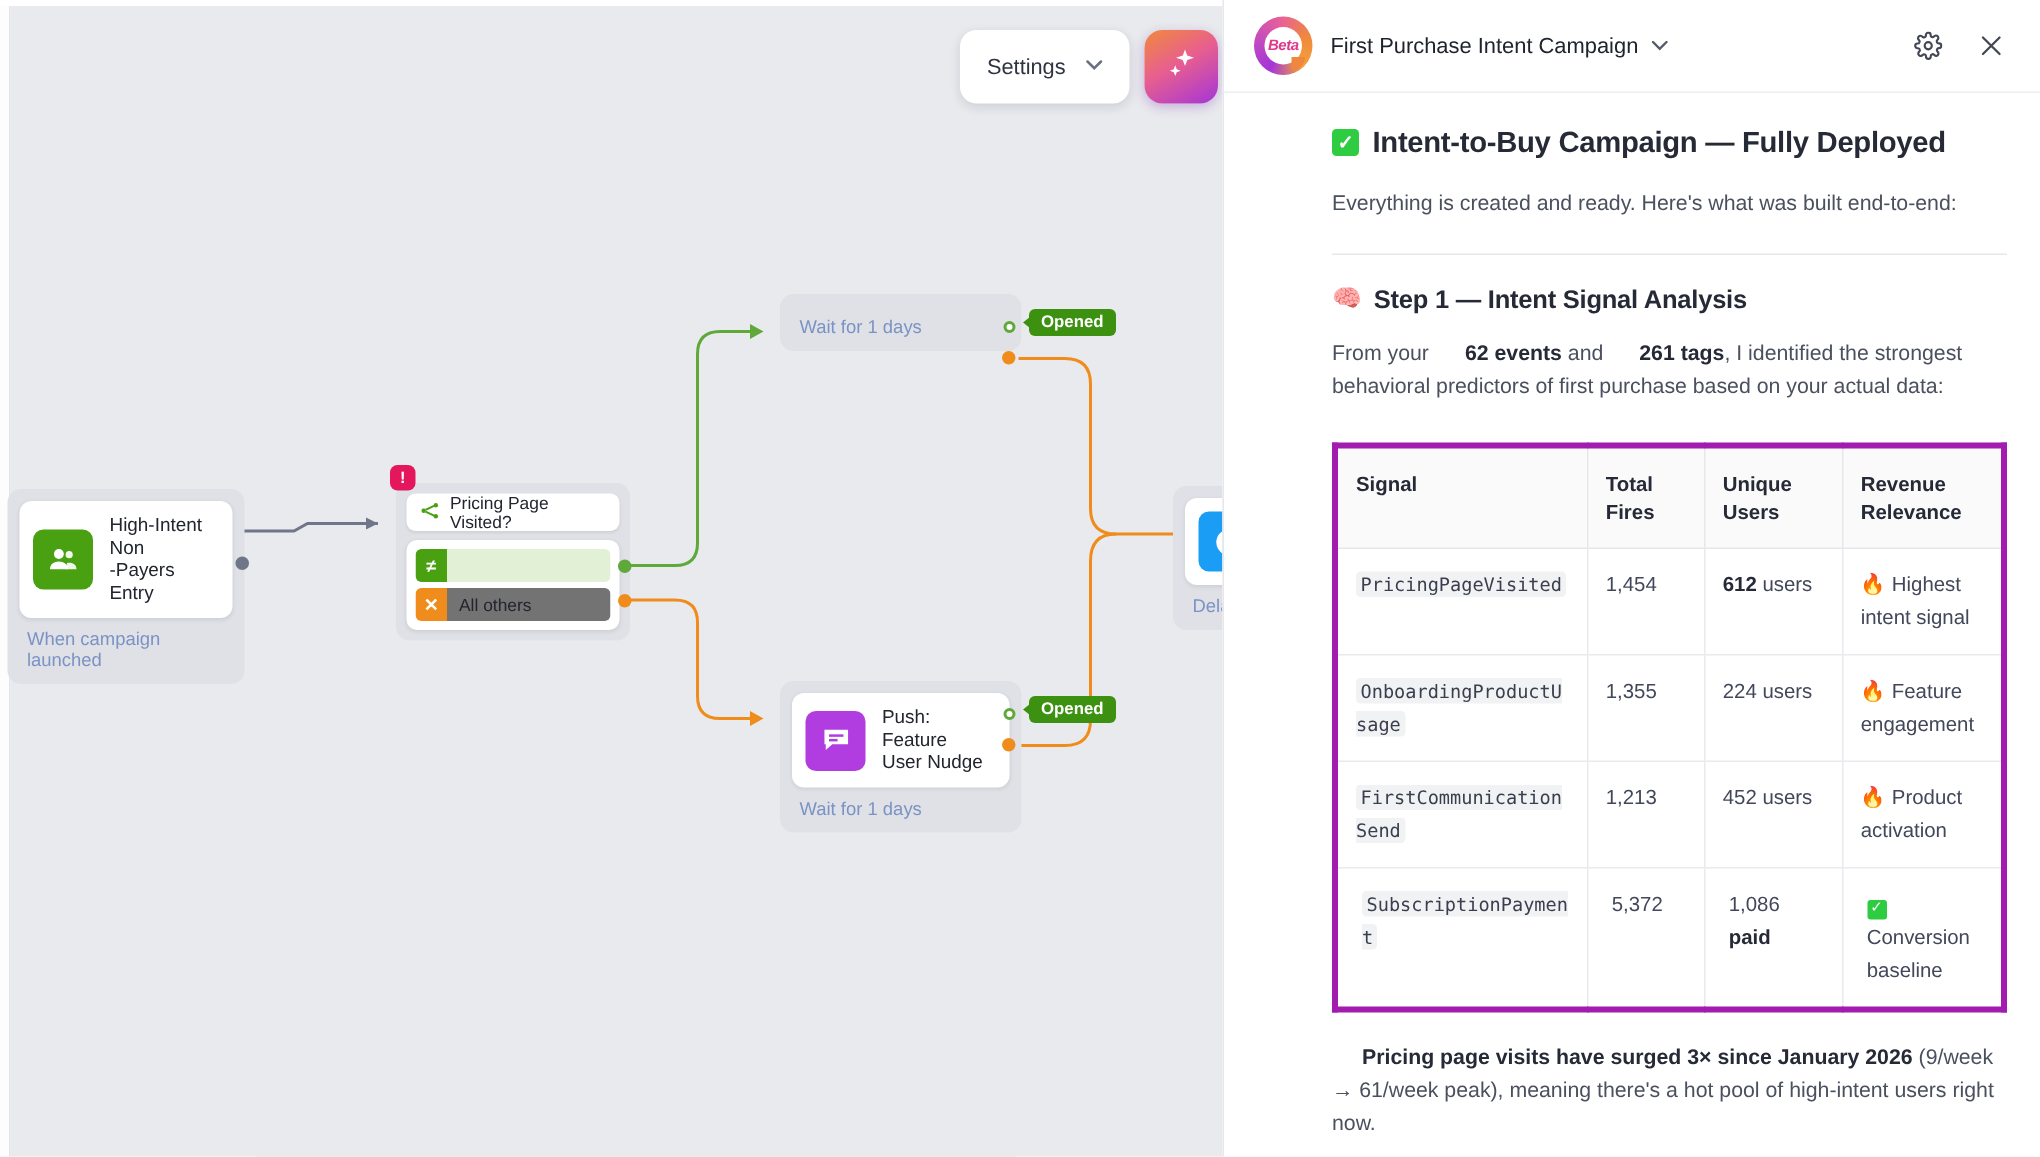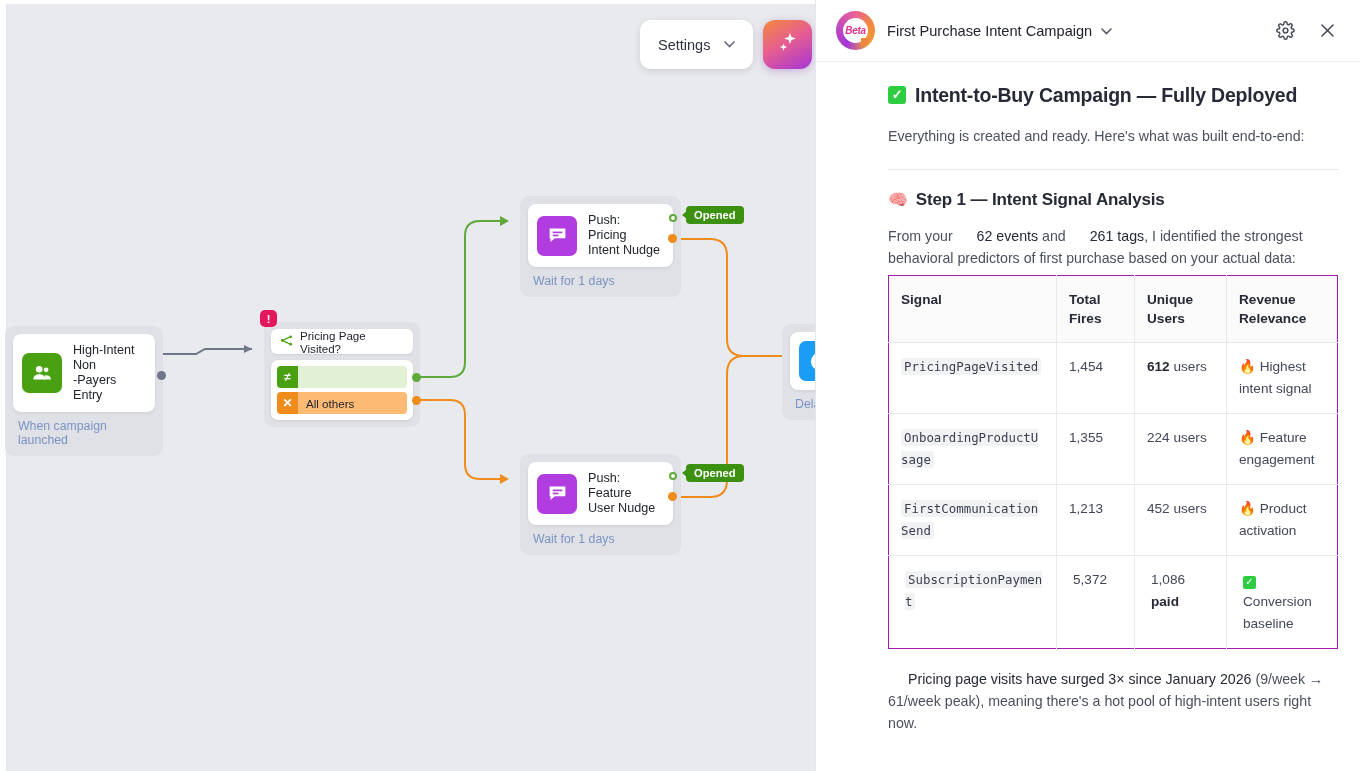--- a/index.html
+++ b/index.html
@@ -67,21 +67,21 @@
   }
   .branch-body { background: #fff; border-radius: 7px; margin-top: 6px; padding: 6px;
                  box-shadow: 0 1px 3px rgba(20,25,40,.09); }
   .branch-row { display: flex; align-items: center; height: 22px; border-radius: 4px; overflow: hidden; margin-bottom: 4px; }
   .branch-row:last-child { margin-bottom: 0; }
   .branch-row .tag { width: 21px; height: 22px; flex: 0 0 21px; color: #fff; font-size: 12px;
                      display: flex; align-items: center; justify-content: center; font-weight: bold; }
   .branch-row .fill { flex: 1; height: 22px; display: flex; align-items: center; padding-left: 8px;
                       font-size: 11.6px; color: #22252e; }
   .row-green .tag { background: #49a010; } .row-green .fill { background: #e2f0d6; }
-  .row-orange .tag { background: #ef8c1b; } .row-orange .fill { background: #fdba74; }
+  .row-orange .tag { background: #ef8c1b; } .row-orange .fill { background: #737373; }
   .err-badge { position: absolute; left: -4px; top: -12px; width: 17px; height: 17px; border-radius: 5px;
                background: #e4175c; color: #fff; font-size: 11px; font-weight: bold;
                display: flex; align-items: center; justify-content: center; }
 
   
   .port { position: absolute; width: 9px; height: 9px; border-radius: 50%; }
   .port-gray { background: #70768a; }
   .port-green { background: #5fa83a; }
   .port-orange { background: #ef8c1b; }
   .port-hollow { background: #fff; border: 2px solid #5fa83a; width: 8px; height: 8px; }
@@ -116,25 +116,25 @@
   #panel-inner { padding: 0 22px 0 72px; }
   h1.deploy { font-size: 19.5px; color: #262a36; letter-spacing: -.2px; line-height: 26px;
               display: flex; align-items: center; gap: 9px; margin-bottom: 17px; }
   .emoji-check { width: 18px; height: 18px; flex: 0 0 18px; background: #2ecc40; border-radius: 3px;
                  color: #fff; font-size: 13px; display: flex; align-items: center; justify-content: center; }
   p.body { font-size: 14.2px; color: #4b505e; line-height: 22px; }
   hr.rule { border: none; border-top: 1px solid #e6e7eb; margin: 22px 0 20px 0; }
   h2.step { font-size: 17px; color: #262a36; letter-spacing: -.15px; display: flex; align-items: center;
             gap: 8px; margin-bottom: 15px; }
   .brain { font-size: 16px; line-height: 1; }
-  p.body b { color: #262a36; font-weight: normal; padding-left: 20px; }
-
-  
-  table.sig { width: 100%; border-collapse: collapse; margin: 6px 0 19px 0;
-              border: 1px solid #a21caf; border-radius: 7px; table-layout: fixed; }
+  p.body b { color: #262a36; font-weight: bold; padding-left: 20px; }
+
+  
+  table.sig { width: 100%; border-collapse: collapse; margin: 26px 0 19px 0;
+              border: 4px solid #a21caf; border-radius: 7px; table-layout: fixed; }
   table.sig th { background: #fafafb; text-align: left; font-size: 13.6px; color: #262a36;
                  font-weight: bold; padding: 14px 12px; border-bottom: 1px solid #e6e7eb;
                  border-right: 1px solid #e6e7eb; line-height: 19px; vertical-align: top; }
   table.sig th:last-child, table.sig td:last-child { border-right: none; }
   table.sig td { font-size: 13.6px; color: #42475a; padding: 13px 12px; border-bottom: 1px solid #e9eaee;
                  border-right: 1px solid #e9eaee; line-height: 22px; vertical-align: top; }
   table.sig tr:last-child td { border-bottom: none; padding-left: 16px; }
   .col-1 { width: 168px; } .col-2 { width: 78px; } .col-3 { width: 92px; } .col-4 { width: auto; }
   code.sig { font-family: "DejaVu Sans Mono", monospace; font-size: 12.4px; color: #3a3f4e;
              background: #f1f2f4; border-radius: 3px; padding: 1px 3px; word-break: break-all; }
@@ -223,30 +223,20 @@
         <div class="branch-row row-orange">
           <span class="tag">✕</span>
           <span class="fill">All others</span>
         </div>
       </div>
       <div class="port port-green" style="left:148px; top:51px;"></div>
       <div class="port port-orange" style="left:148px; top:74px;"></div>
     </div>
 
     <div class="node-group" style="left:520px; top:192px; width:161px;">
-      <div class="node-card">
-        <div class="node-icon icon-purple">
-          <svg width="21" height="21" viewBox="0 0 24 24" fill="#fff">
-            <path d="M3 4h18v11H9l-5 4.5V15H3z"></path>
-            <rect x="6.5" y="7.5" width="11" height="1.9" fill="#b13de0"></rect>
-            <rect x="6.5" y="11" width="6.5" height="1.9" fill="#b13de0"></rect>
-          </svg>
-        </div>
-        <div class="node-title">Push: Pricing<br>Intent Nudge</div>
-      </div>
       <div class="node-sub">Wait for 1 days</div>
       <div class="port port-hollow" style="left:149px; top:18px;"></div>
       <div class="port port-orange" style="left:148px; top:38px;"></div>
     </div>
     <div class="opened-badge" style="left:686px; top:202px;">Opened</div>
 
     <div class="node-group" style="left:520px; top:450px; width:161px;">
       <div class="node-card">
         <div class="node-icon icon-purple">
           <svg width="21" height="21" viewBox="0 0 24 24" fill="#fff">

